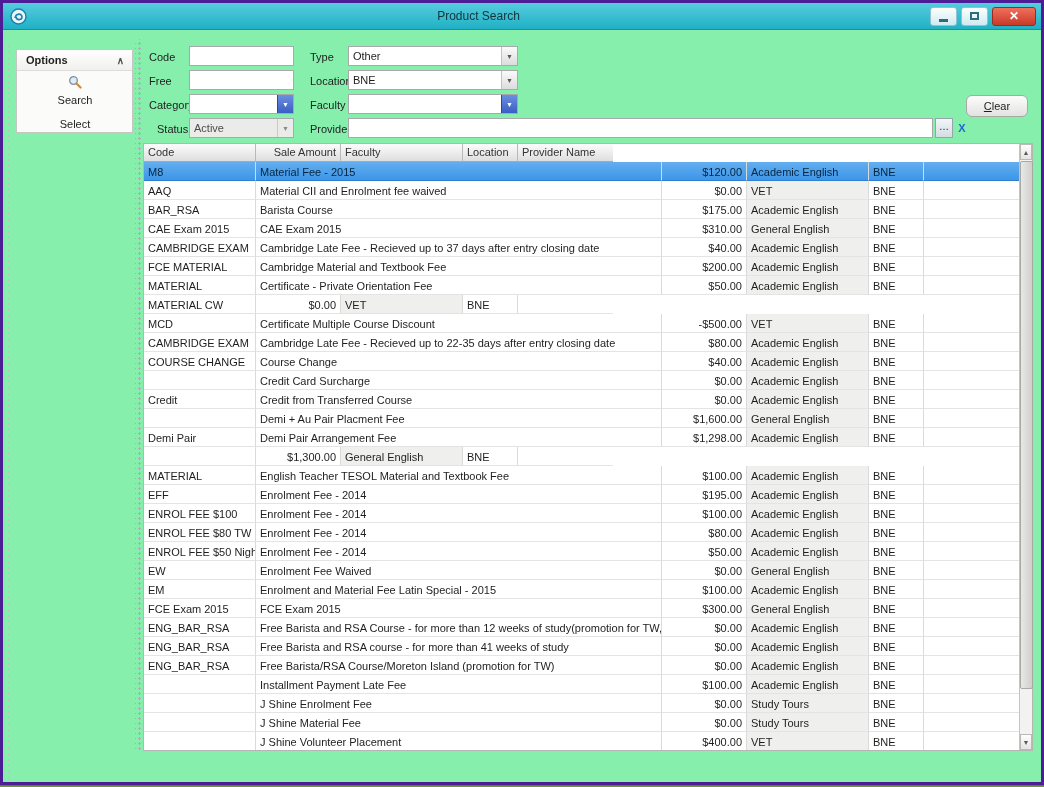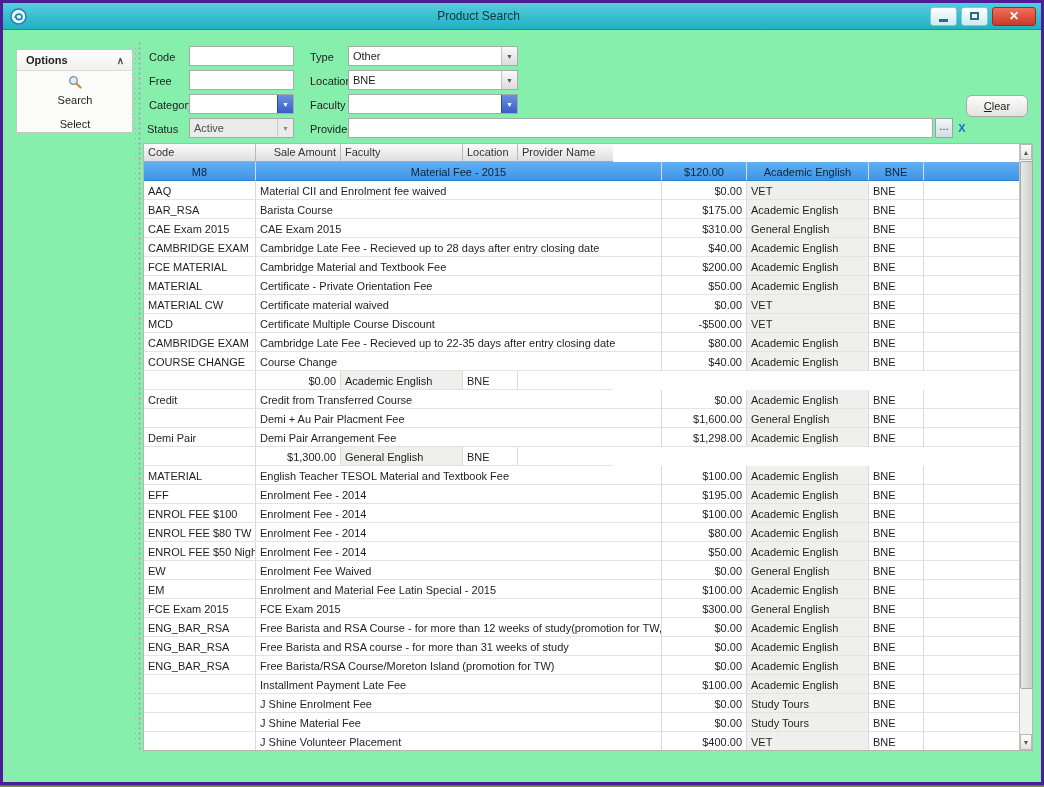--- a/index.html
+++ b/index.html
@@ -171,21 +171,20 @@
   .c1 { width:406px; }
   .c2 { width:85px; text-align:right; }
   .c3 { width:122px; }
   .c4 { width:55px; }
   .c5 { width:95px; border-right:none; }
   .grid-row .cell.c3 { background:#efefed; }
   .grid-row.selected .cell {
     background:linear-gradient(#63aef0,#3d96e8);
     border-bottom-color:#2f7fcc;
     color:#06253f;
-    text-align:center;
   }
   
   .vscroll {
     width:15px; background:#f2f2f0;
     border-left:1px solid #c4c4c1;
     display:flex; flex-direction:column;
   }
   .scroll-arrow {
     height:16px;
     background:linear-gradient(#fdfdfd,#e4e4e2);
@@ -271,21 +270,21 @@
     <span class="cv"></span>
     <span class="arrow">▼</span>
   </div>
 
   <div class="flabel" style="left:307px; top:92px;">Faculty</div>
   <div class="combo blue-arrow" style="left:345px; top:91px; width:170px;">
     <span class="cv"></span>
     <span class="arrow">▼</span>
   </div>
 
-  <div class="flabel" style="left:144px; top:116px;">Status</div>
+  <div class="flabel" style="left:154px; top:116px;">Status</div>
   <div class="combo disabled" style="left:186px; top:115px; width:105px;">
     <span class="cv">Active</span>
     <span class="arrow">▼</span>
   </div>
 
   <div class="flabel" style="left:307px; top:116px;">Provider</div>
   <input class="tbox" style="left: 345px; top: 115px; width: 585px;" value="">
   <div class="ellipsis-btn">…</div>
   <div class="x-btn">X</div>
 
@@ -328,21 +327,21 @@
           <div class="grid-row">
             <div class="cell c0">CAE Exam 2015</div>
             <div class="cell c1">CAE Exam 2015</div>
             <div class="cell c2">$310.00</div>
             <div class="cell c3">General English</div>
             <div class="cell c4">BNE</div>
             <div class="cell c5"></div>
           </div>
           <div class="grid-row">
             <div class="cell c0">CAMBRIDGE EXAM</div>
-            <div class="cell c1">Cambridge Late Fee - Recieved up to 28 days after entry closing date</div>
+            <div class="cell c1">Cambridge Late Fee - Recieved up to 37 days after entry closing date</div>
             <div class="cell c2">$40.00</div>
             <div class="cell c3">Academic English</div>
             <div class="cell c4">BNE</div>
             <div class="cell c5"></div>
           </div>
           <div class="grid-row">
             <div class="cell c0">FCE MATERIAL</div>
             <div class="cell c1">Cambridge Material and Textbook Fee</div>
             <div class="cell c2">$200.00</div>
             <div class="cell c3">Academic English</div>
@@ -352,21 +351,20 @@
           <div class="grid-row">
             <div class="cell c0">MATERIAL</div>
             <div class="cell c1">Certificate  - Private Orientation Fee</div>
             <div class="cell c2">$50.00</div>
             <div class="cell c3">Academic English</div>
             <div class="cell c4">BNE</div>
             <div class="cell c5"></div>
           </div>
           <div class="grid-row">
             <div class="cell c0">MATERIAL CW</div>
-            <div class="cell c1">Certificate material waived</div>
             <div class="cell c2">$0.00</div>
             <div class="cell c3">VET</div>
             <div class="cell c4">BNE</div>
             <div class="cell c5"></div>
           </div>
           <div class="grid-row">
             <div class="cell c0">MCD</div>
             <div class="cell c1">Certificate Multiple Course Discount</div>
             <div class="cell c2">-$500.00</div>
             <div class="cell c3">VET</div>
@@ -384,20 +382,21 @@
           <div class="grid-row">
             <div class="cell c0">COURSE CHANGE</div>
             <div class="cell c1">Course Change</div>
             <div class="cell c2">$40.00</div>
             <div class="cell c3">Academic English</div>
             <div class="cell c4">BNE</div>
             <div class="cell c5"></div>
           </div>
           <div class="grid-row">
             <div class="cell c0"></div>
+            <div class="cell c1">Credit Card Surcharge</div>
             <div class="cell c2">$0.00</div>
             <div class="cell c3">Academic English</div>
             <div class="cell c4">BNE</div>
             <div class="cell c5"></div>
           </div>
           <div class="grid-row">
             <div class="cell c0">Credit</div>
             <div class="cell c1">Credit from Transferred Course</div>
             <div class="cell c2">$0.00</div>
             <div class="cell c3">Academic English</div>
@@ -494,21 +493,21 @@
           <div class="grid-row">
             <div class="cell c0">ENG_BAR_RSA</div>
             <div class="cell c1">Free Barista and RSA Course - for more than 12 weeks of study(promotion for TW, China &amp; HK)</div>
             <div class="cell c2">$0.00</div>
             <div class="cell c3">Academic English</div>
             <div class="cell c4">BNE</div>
             <div class="cell c5"></div>
           </div>
           <div class="grid-row">
             <div class="cell c0">ENG_BAR_RSA</div>
-            <div class="cell c1">Free Barista and RSA course - for more than 31 weeks of study</div>
+            <div class="cell c1">Free Barista and RSA course - for more than 41 weeks of study</div>
             <div class="cell c2">$0.00</div>
             <div class="cell c3">Academic English</div>
             <div class="cell c4">BNE</div>
             <div class="cell c5"></div>
           </div>
           <div class="grid-row">
             <div class="cell c0">ENG_BAR_RSA</div>
             <div class="cell c1">Free Barista/RSA Course/Moreton Island (promotion for TW)</div>
             <div class="cell c2">$0.00</div>
             <div class="cell c3">Academic English</div>

